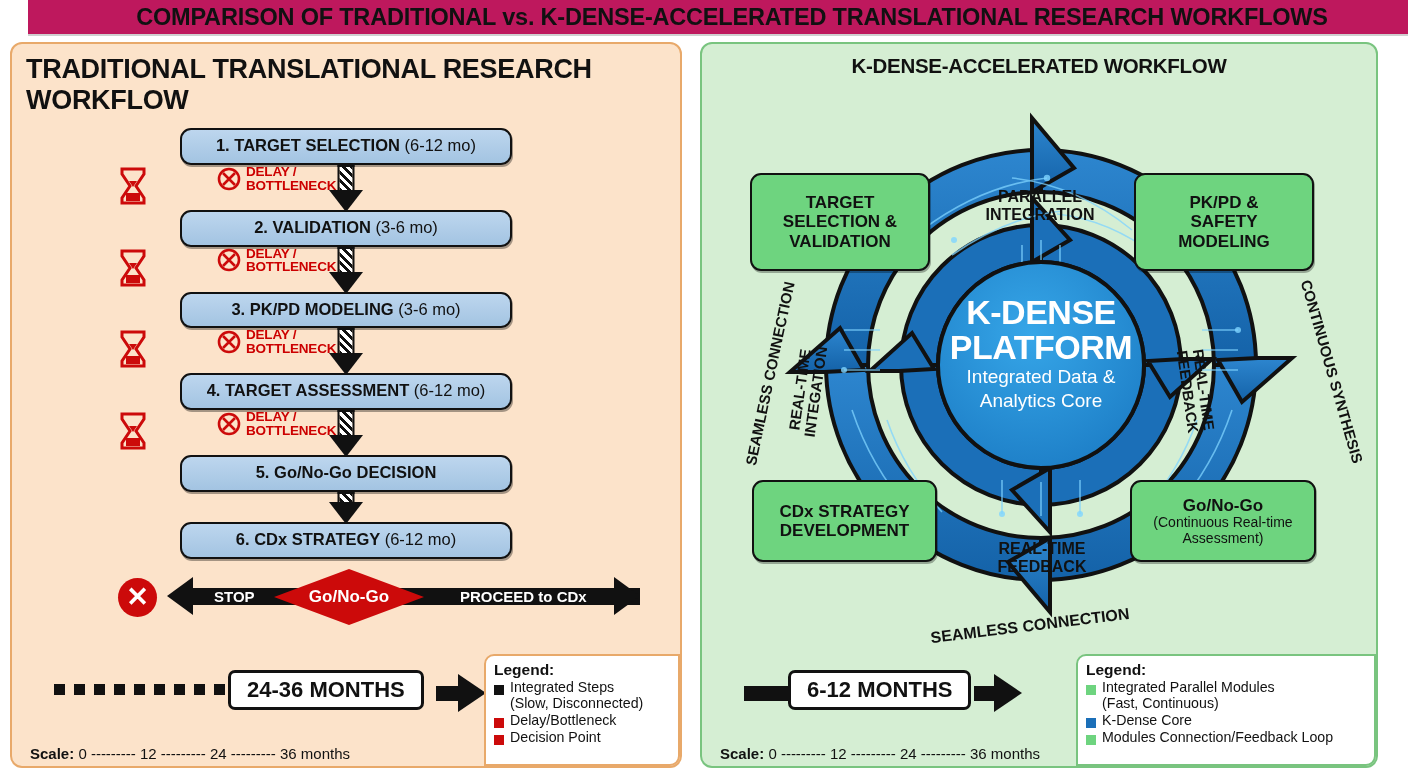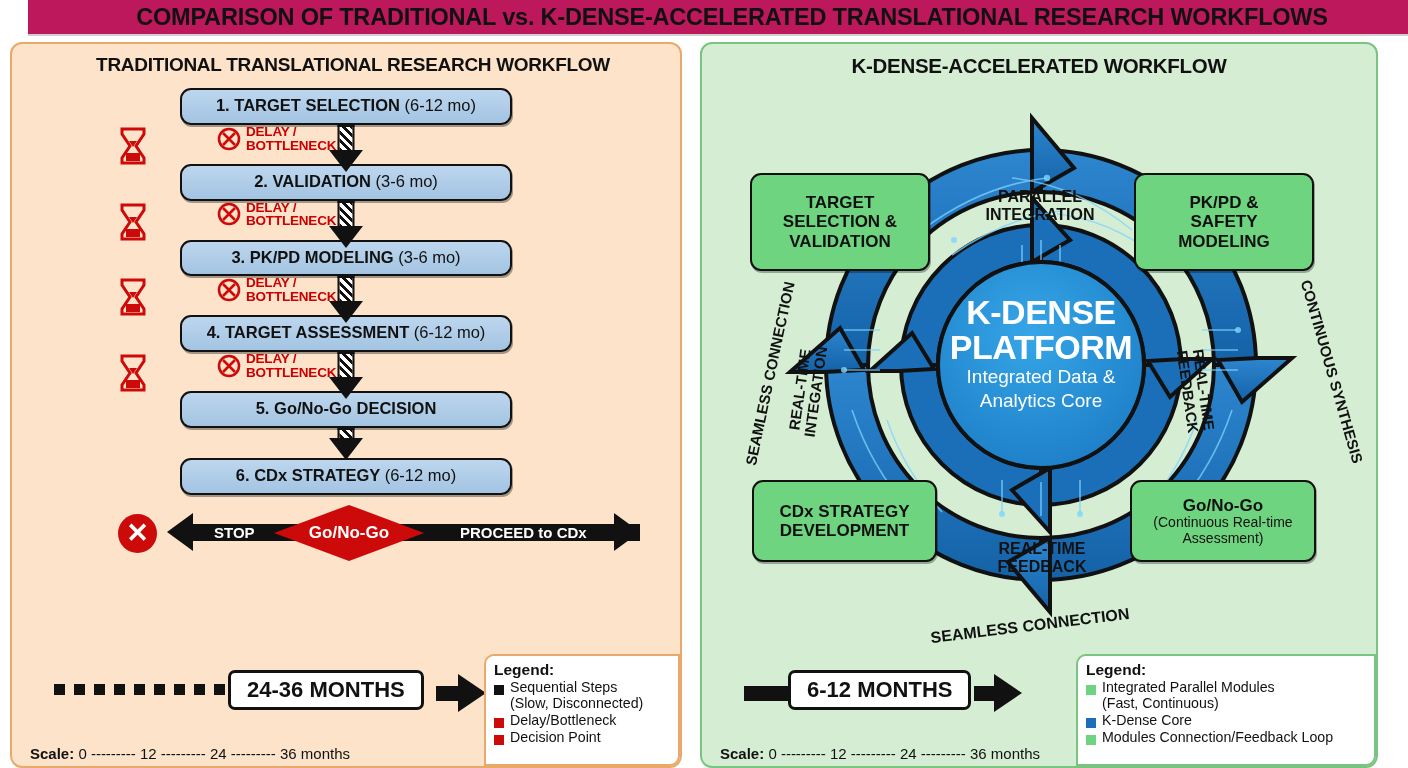--- a/index.html
+++ b/index.html
@@ -22,37 +22,37 @@
     color: #111; white-space: nowrap;
   }
   .panels { display: flex; gap: 18px; padding: 6px 10px 0 10px; height: 732px; }
   .panel { position: relative; border-radius: 12px; }
   .panel-left  { width: 672px; background: #fce3ca; border: 2px solid #e8a96a; }
   .panel-right { width: 678px; background: #d5eed3; border: 2px solid #79c47f; }
   .panel-head {
     text-align: center; font-weight: bold; color: #111;
     padding-top: 10px; font-size: 20.5px; letter-spacing: -0.3px;
   }
-  .panel-left .panel-head { text-align: center; padding-left: 14px; font-size: 19px; }
+  .panel-left .panel-head { text-align: left; padding-left: 14px; font-size: 27px; }
 
   
   .steps { margin-top: 12px; }
   .step {
     width: 332px; margin: 0 auto;
     background: linear-gradient(#bdd6ee, #a3c4e2);
     border: 2.5px solid #111; border-radius: 11px;
     text-align: center; color: #111;
     padding: 7px 4px 8px; line-height: 1.08;
     box-shadow: 1px 2px 0 rgba(0,0,0,.35);
   }
   .step .big { font-size: 16.5px; font-weight: bold; }
   .step .lite { font-weight: normal; }
   .step .sub { font-size: 14px; font-weight: normal; display: block; margin-top: 1px; }
 
-  .gap { position: relative; height: 39px; }
+  .gap { position: relative; height: 45px; }
   .gap.short { height: 30px; }
   .gap .bar {
     position: absolute; left: 50%; top: 0; transform: translateX(-50%);
     width: 17px; height: 30px;
     background: repeating-linear-gradient(45deg,#fff 0 3px,#111 3px 6px);
     border: 2px solid #111; border-bottom: none;
   }
   .gap.short .bar { height: 13px; }
   .gap .head {
     position: absolute; left: 50%; transform: translateX(-50%); top: 25px;
@@ -346,21 +346,21 @@
       <b>Scale:</b>
       <span>0 --------- 12 --------- 24 --------- 36 months</span>
     </div>
 
     <div class="legend">
       <h4>Legend:</h4>
       <ul>
         <li>
           <span class="sw" style="background:#111111;"></span>
           <span class="cont">
-            <span>Sequential Steps</span><br>
+            <span>Integrated Steps</span><br>
             <span>(Slow, Disconnected)</span>
           </span>
         </li>
         <li>
           <span class="sw" style="background:#cc0a0a;"></span>
           <span class="cont">Delay/Bottleneck</span>
         </li>
         <li>
           <span class="sw" style="background:#cc0a0a;"></span>
           <span class="cont">Decision Point</span>

